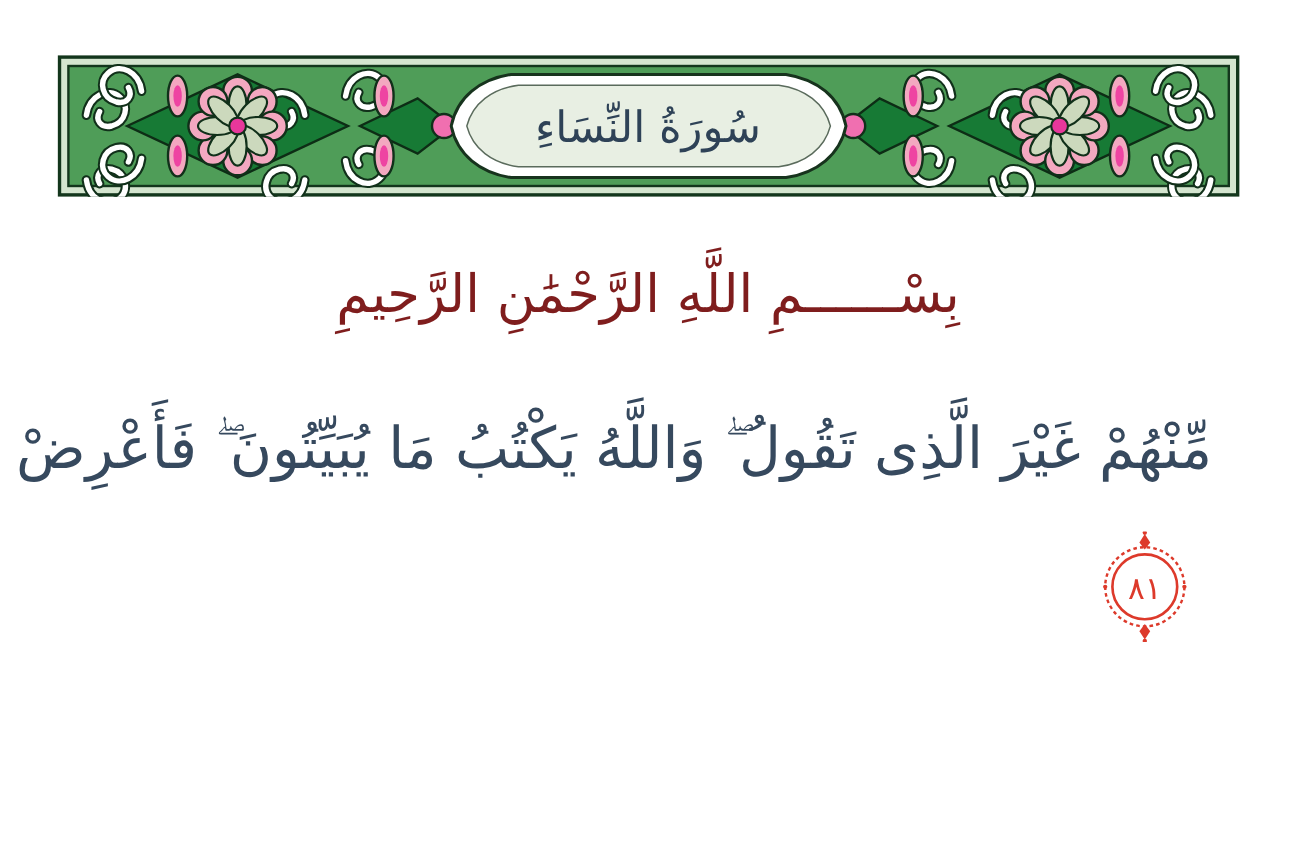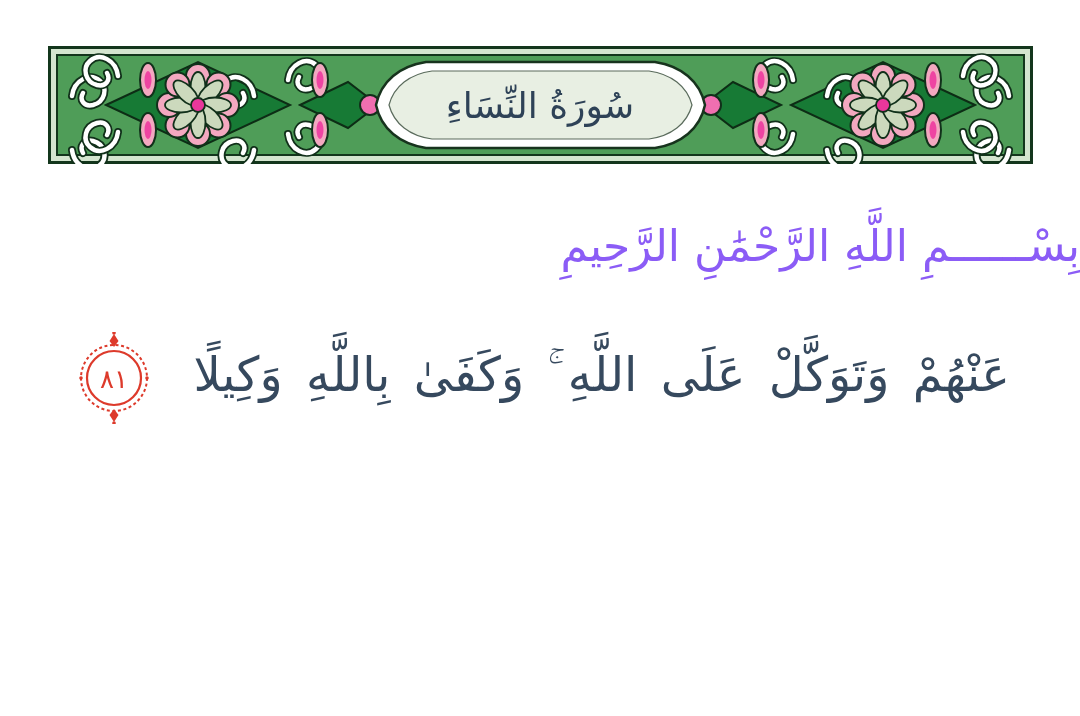--- a/index.html
+++ b/index.html
@@ -14,22 +14,22 @@
   .ck{fill:none;stroke:#11301a;stroke-width:8;stroke-linecap:round;}
   .cw{fill:none;stroke:#ffffff;stroke-width:4.5;stroke-linecap:round;}
   .surah-title-text{
     font-family:"DejaVu Sans",sans-serif;
     font-size:36px;fill:#2e4257;direction:rtl;
   }
 
   
   .basmala{
     position:absolute;top:196px;left:0;width:1080px;
-    text-align:right;direction:rtl;
-    font-size:44px;line-height:100px;color:#8b5cf6;
+    text-align:center;direction:rtl;
+    font-size:44px;line-height:100px;color:#7f1d1d;
     font-family:"DejaVu Sans",sans-serif;
   }
 
   
   .verse{
     position:absolute;top:318px;left:72px;right:70px;
     direction:rtl;color:#36495e;
     font-family:"DejaVu Sans",sans-serif;
   }
   .vline{
@@ -119,21 +119,23 @@
     <path d="M341,59 C346,40 362,28 384,25 L601,25 C623,28 639,40 644,59
              C639,78 623,90 601,93 L384,93 C362,90 346,78 341,59 Z" fill="#e8efe3" stroke="#5a6b5c" stroke-width="1.2"></path>
 
     <text x="492" y="72" text-anchor="middle" class="surah-title-text">سُورَةُ النِّسَاءِ</text>
   </svg>
 
   <div class="basmala">بِسْــــــمِ اللَّهِ الرَّحْمَٰنِ الرَّحِيمِ</div>
 
   <div class="verse">
     <div class="vline">
-      <span>عَنْهُمْ وَتَوَكَّلْ عَلَى اللَّهِ ۚ وَكَفَىٰ بِاللَّهِ وَكِيلًا</span>
+      <span>مِّنْهُمْ غَيْرَ الَّذِى تَقُولُ ۖ وَاللَّهُ يَكْتُبُ مَا يُبَيِّتُونَ ۖ فَأَعْرِضْ</span>
+    </div>
+    <div class="vline">
       <svg class="ayah-badge" viewBox="-42 -46 84 92">
 
         <circle r="33" fill="none" stroke="#dd3a2b" stroke-width="2" stroke-dasharray="3 2.6"></circle>
         <circle r="27" fill="#ffffff" stroke="#dd3a2b" stroke-width="2.2"></circle>
 
         <path d="M0,-44 L4.5,-37 L0,-31 L-4.5,-37 Z" fill="#dd3a2b"></path>
         <circle cx="0" cy="-45" r="1.8" fill="#dd3a2b"></circle>
         <path d="M0,44 L4.5,37 L0,31 L-4.5,37 Z" fill="#dd3a2b"></path>
         <circle cx="0" cy="45" r="1.8" fill="#dd3a2b"></circle>
         <circle cx="-33" cy="0" r="1.8" fill="#dd3a2b"></circle>

